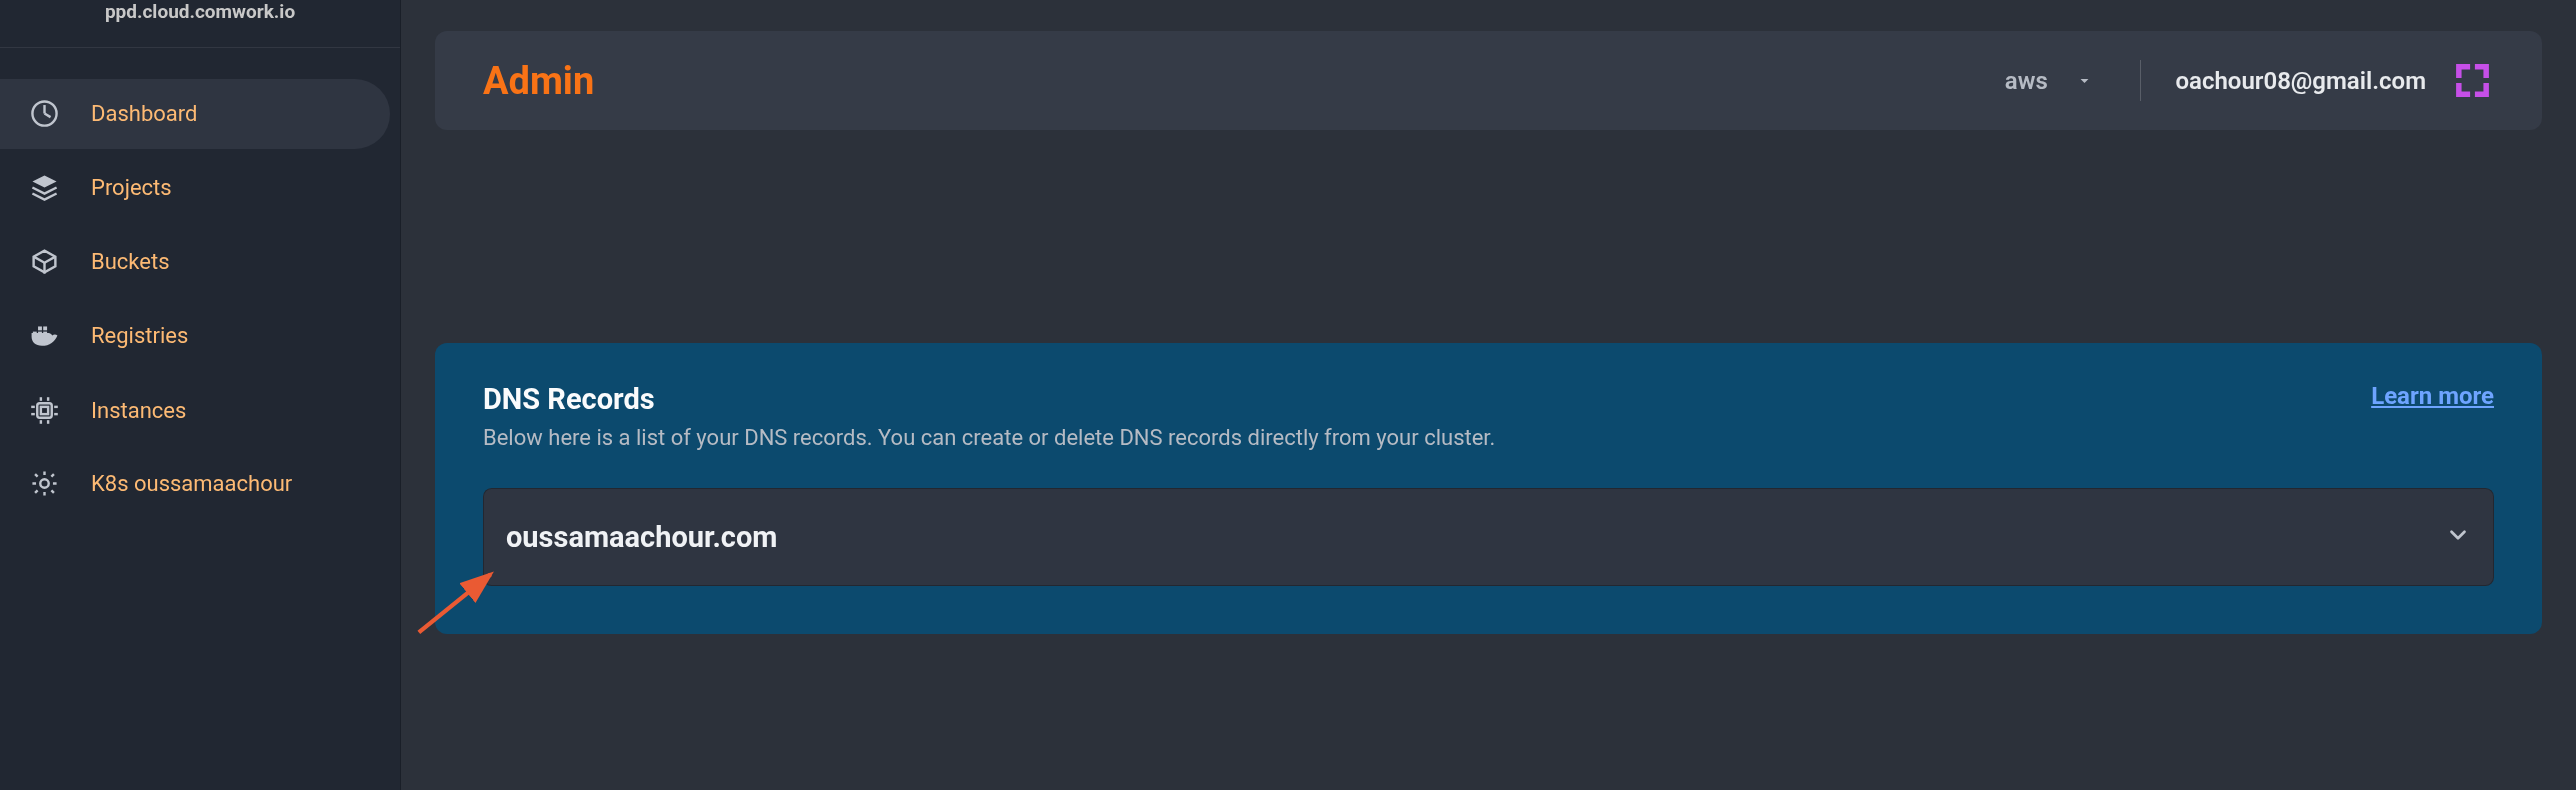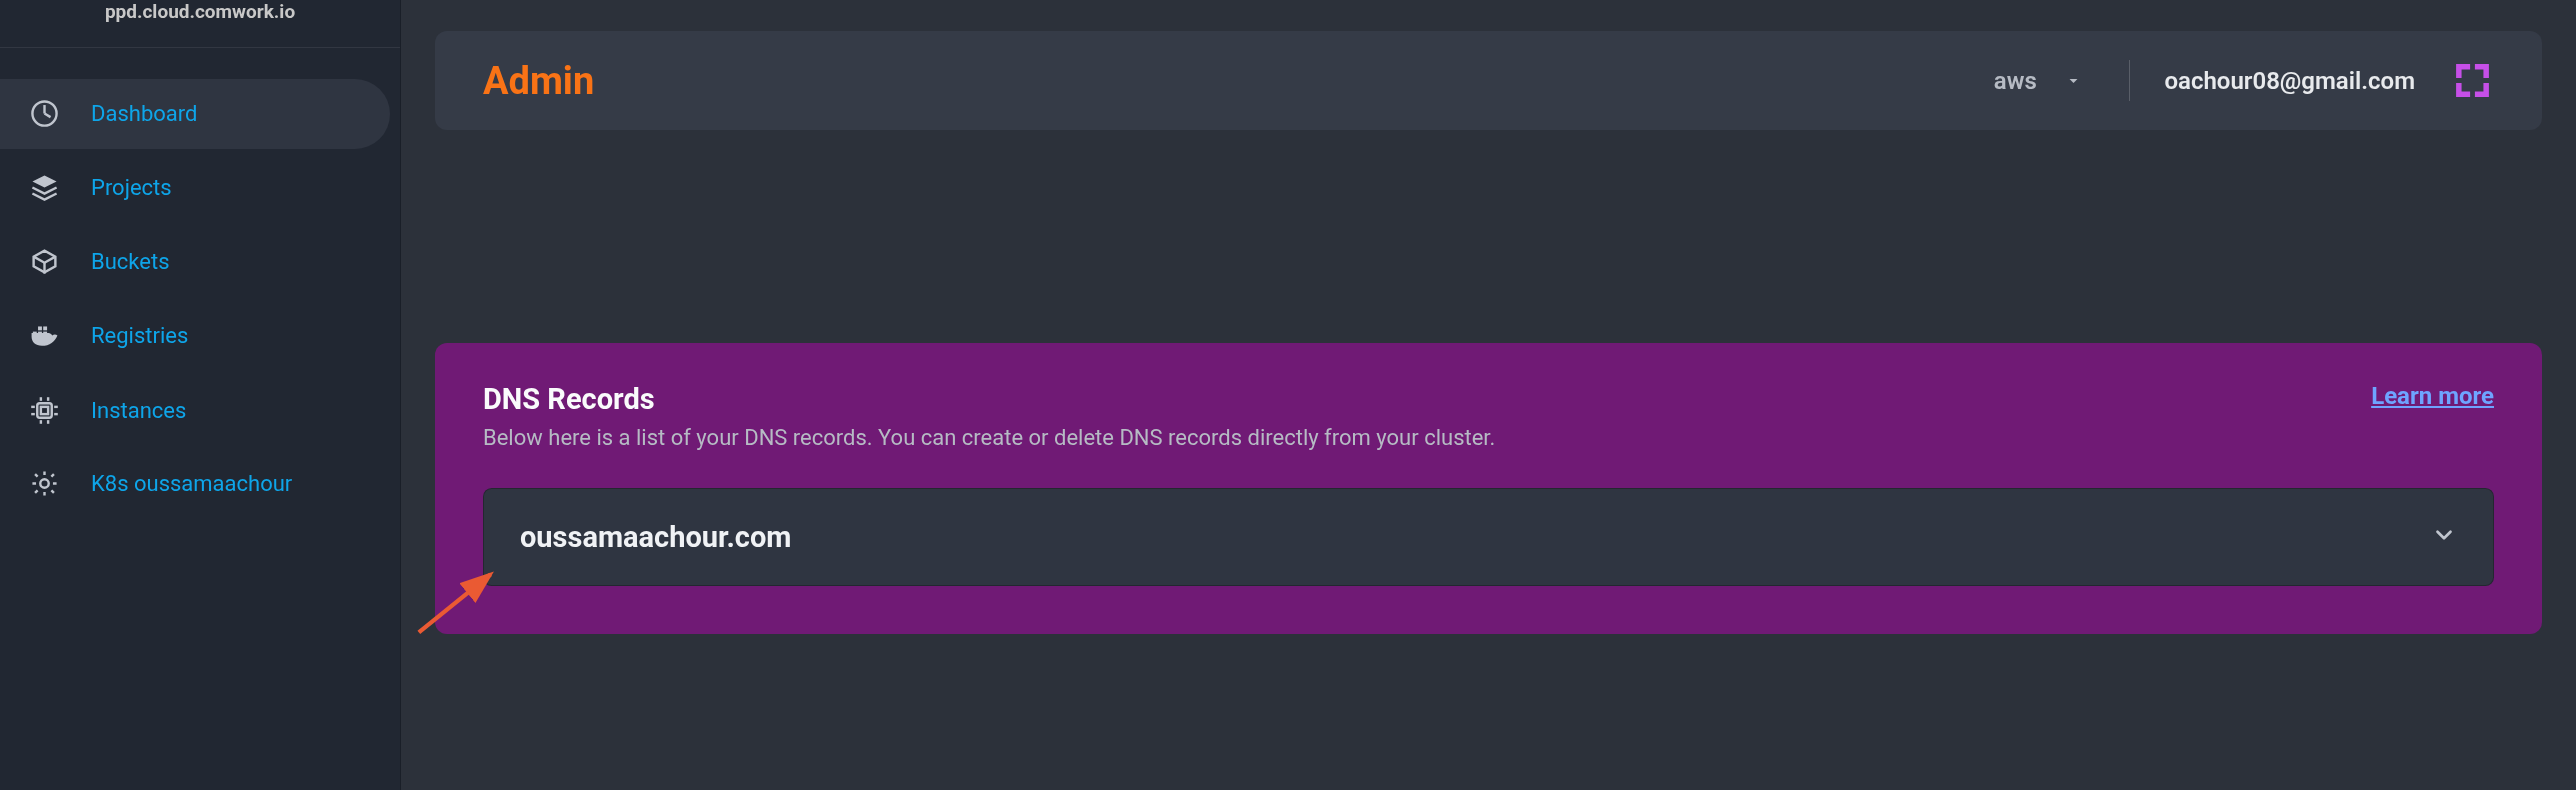--- a/index.html
+++ b/index.html
@@ -68,21 +68,21 @@
     flex-direction: column;
     gap: 3.4px;
   }
 
   .nav-item {
     display: flex;
     align-items: center;
     gap: 31px;
     padding: 20.6px 29px;
     font-size: 22px;
-    color: #0ea5e9;
+    color: #fdba74;
     cursor: pointer;
     border-radius: 0 857px 857px 0;
     margin-right: 10.3px;
   }
   .nav-item.active {
     background: #2f3541;
   }
   .nav-item .icon-slot {
     width: 31px;
     display: flex;
@@ -137,39 +137,39 @@
 
   .vdiv {
     width: 1.7px;
     height: 41px;
     background: rgba(255,255,255,0.18);
   }
 
   .user-block {
     display: inline-flex;
     align-items: center;
-    gap: 36px;
+    gap: 25px;
   }
   .user-email {
     font-size: 24px;
     font-weight: 600;
     color: #e8eaed;
   }
   .qr-icon {
     width: 43px;
     height: 43px;
     display: inline-flex;
     align-items: center;
     justify-content: center;
   }
 
   
   .panel {
     margin-top: 213px;
-    background: #701a75;
+    background: #0c4a6e;
     border-radius: 12px;
     padding: 39px 48px 48px 48px;
   }
 
   .panel-header {
     display: flex;
     align-items: flex-start;
     justify-content: space-between;
     margin-bottom: 38px;
   }
@@ -189,21 +189,21 @@
     font-weight: 700;
     color: #6ea4ff;
     text-decoration: underline;
     cursor: pointer;
   }
 
   .accordion {
     background: #2f3541;
     border: 0.9px solid rgba(0,0,0,0.25);
     border-radius: 8.6px;
-    padding: 31px 36px;
+    padding: 31px 22px;
     display: flex;
     align-items: center;
     justify-content: space-between;
     cursor: pointer;
   }
   .accordion-title {
     font-size: 29px;
     font-weight: 700;
     color: #f0f2f5;
   }

